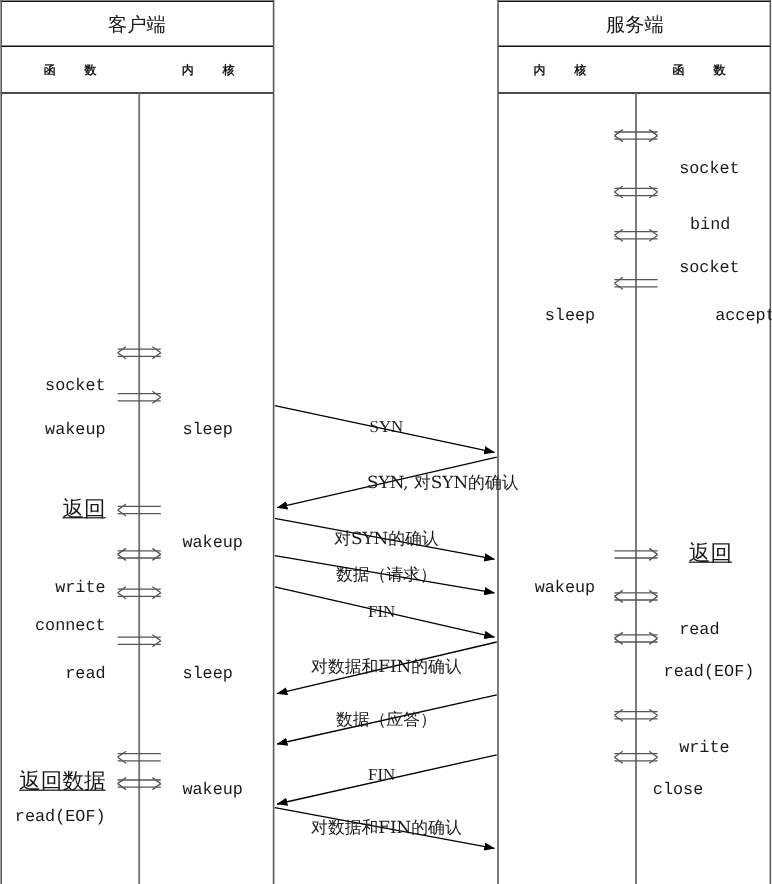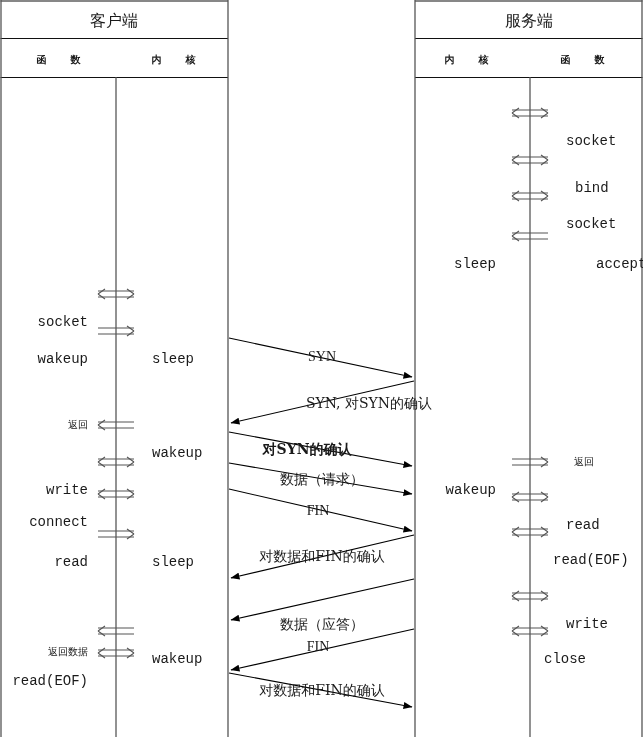--- a/index.html
+++ b/index.html
@@ -36,21 +36,22 @@
     font-family: "DejaVu Serif", "Liberation Serif", serif;
     font-weight: bold;
   }
   .mono {
     font-family: "Liberation Mono", "DejaVu Sans Mono", monospace;
     font-size: 14px;
     margin-top: 28px;
   }
   .han {
     font-family: "DejaVu Serif", "Liberation Serif", serif;
-    font-size: 10px;
+    font-size: 18px;
+    text-decoration: underline;
   }
   .msg {
     font-family: "DejaVu Serif", "Liberation Serif", serif;
     font-size: 14px;
   }
   .msg-en {
     font-family: "Liberation Serif", "DejaVu Serif", serif;
     font-size: 14px;
   }
   .anchor-r { transform: translate(-100%, -50%); }
@@ -193,21 +194,21 @@
   <div class="lbl han anchor-r" style="left:88px; top:652px;">返回数据</div>
   <div class="lbl mono anchor-r" style="left:88px; top:653px;">read(EOF)</div>
 
   <div class="lbl mono anchor-l" style="left:152px; top:331px;">sleep</div>
   <div class="lbl mono anchor-l" style="left:152px; top:425px;">wakeup</div>
   <div class="lbl mono anchor-l" style="left:152px; top:534px;">sleep</div>
   <div class="lbl mono anchor-l" style="left:152px; top:631px;">wakeup</div>
 
   <div class="lbl msg-en anchor-c" style="left:322px; top:357px;">SYN</div>
   <div class="lbl msg anchor-c" style="left:338px; top:403px;margin-left:31px;">SYN, 对SYN的确认</div>
-  <div class="lbl msg anchor-c" style="left:307px; top:449px;font-weight:bold;">对SYN的确认</div>
+  <div class="lbl msg anchor-c" style="left:322px; top:449px;">对SYN的确认</div>
   <div class="lbl msg anchor-c" style="left:322px; top:479px;">数据（请求）</div>
   <div class="lbl msg-en anchor-c" style="left:318px; top:511px;">FIN</div>
   <div class="lbl msg anchor-c" style="left:322px; top:556px;">对数据和FIN的确认</div>
-  <div class="lbl msg anchor-c" style="left:322px; top:624px;">数据（应答）</div>
+  <div class="lbl msg anchor-c" style="left:322px; top:600px;">数据（应答）</div>
   <div class="lbl msg-en anchor-c" style="left:318px; top:647px;">FIN</div>
   <div class="lbl msg anchor-c" style="left:322px; top:690px;">对数据和FIN的确认</div>
 
 </div>
 
 </body></html>

